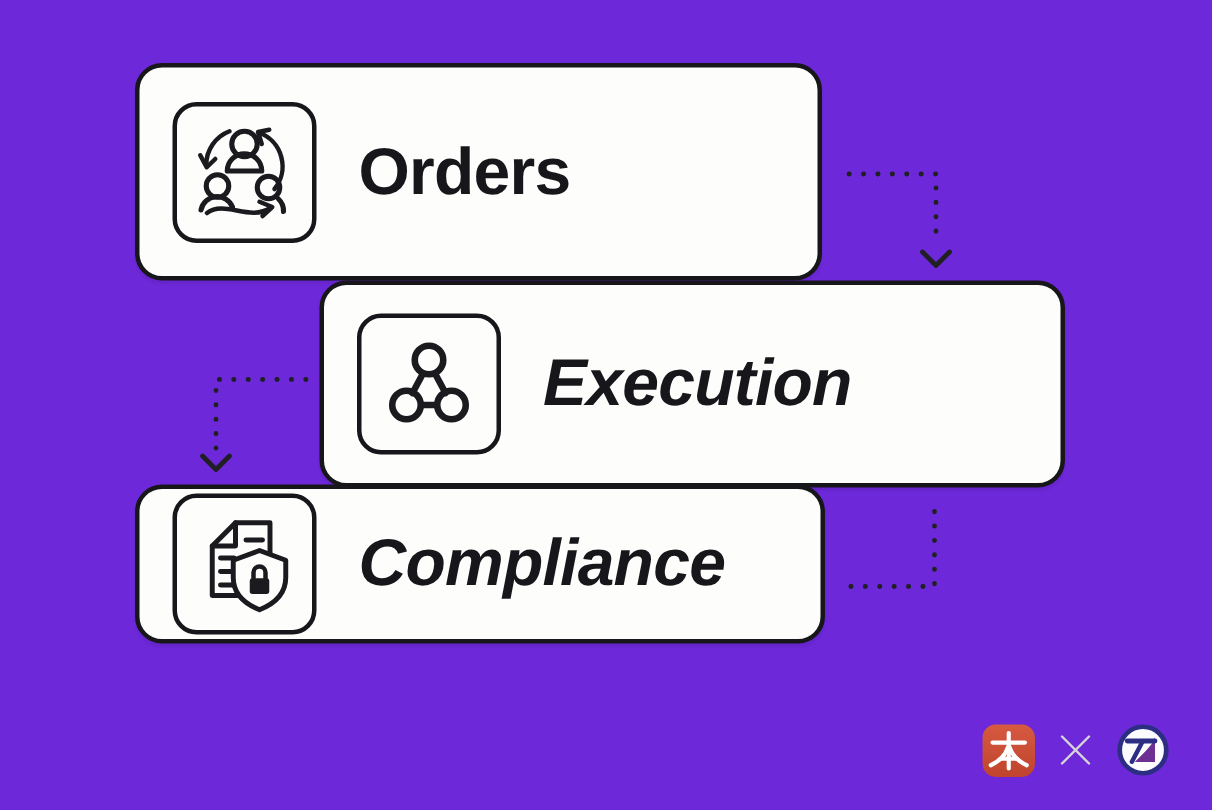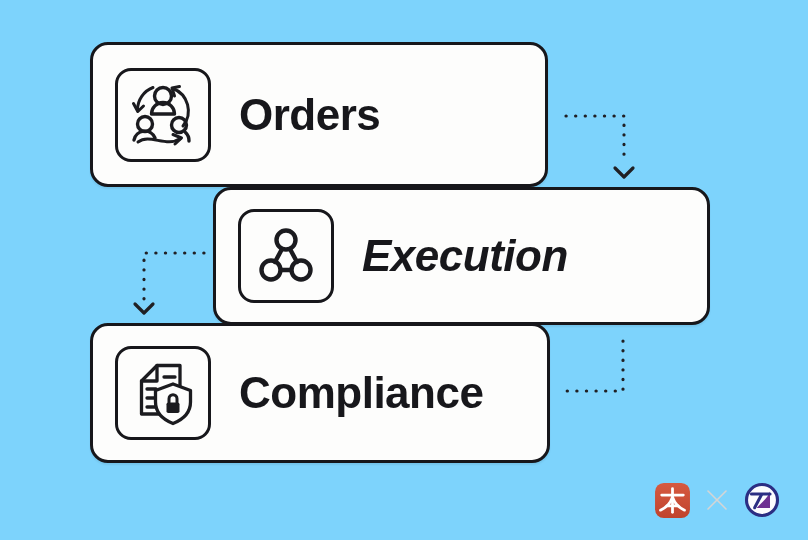--- a/index.html
+++ b/index.html
@@ -1,29 +1,29 @@
 <!DOCTYPE html>
 <html><head>
 <meta charset="utf-8">
 <style>
   html,body { margin:0; padding:0; background:#f5f5f3; }
   .stage {
     position:relative; width:808px; height:540px; overflow:hidden;
-    background:#7dd3fc;
+    background:#6d28d9;
     font-family:"Liberation Sans", sans-serif;
   }
   .card {
     position:absolute; box-sizing:border-box;
     background:#fdfdfc; border:3px solid #17171b; border-radius:18px;
     display:flex; align-items:center;
     box-shadow:0 2px 2px rgba(20,20,20,0.07);
   }
   #card-orders     { left:90px;  top:42px;  width:458px; height:145px; z-index:1; }
   #card-execution  { left:213px; top:187px; width:497px; height:138px; z-index:2;font-style:italic; }
-  #card-compliance { left:90px;  top:323px; width:460px; height:140px; z-index:3; }
+  #card-compliance { left:90px;  top:323px; width:460px; height:106px; z-index:3;font-style:italic; }
   .iconbox {
     box-sizing:border-box; width:96px; height:94px; flex:0 0 auto;
     border:3px solid #17171b; border-radius:16px; margin-left:22px;
     display:flex; align-items:center; justify-content:center; background:#fdfdfc;
   }
   .label {
     margin-left:28px; font-size:44px; font-weight:bold; color:#17171b;
     letter-spacing:-0.5px; white-space:nowrap;
   }
   .overlay {

